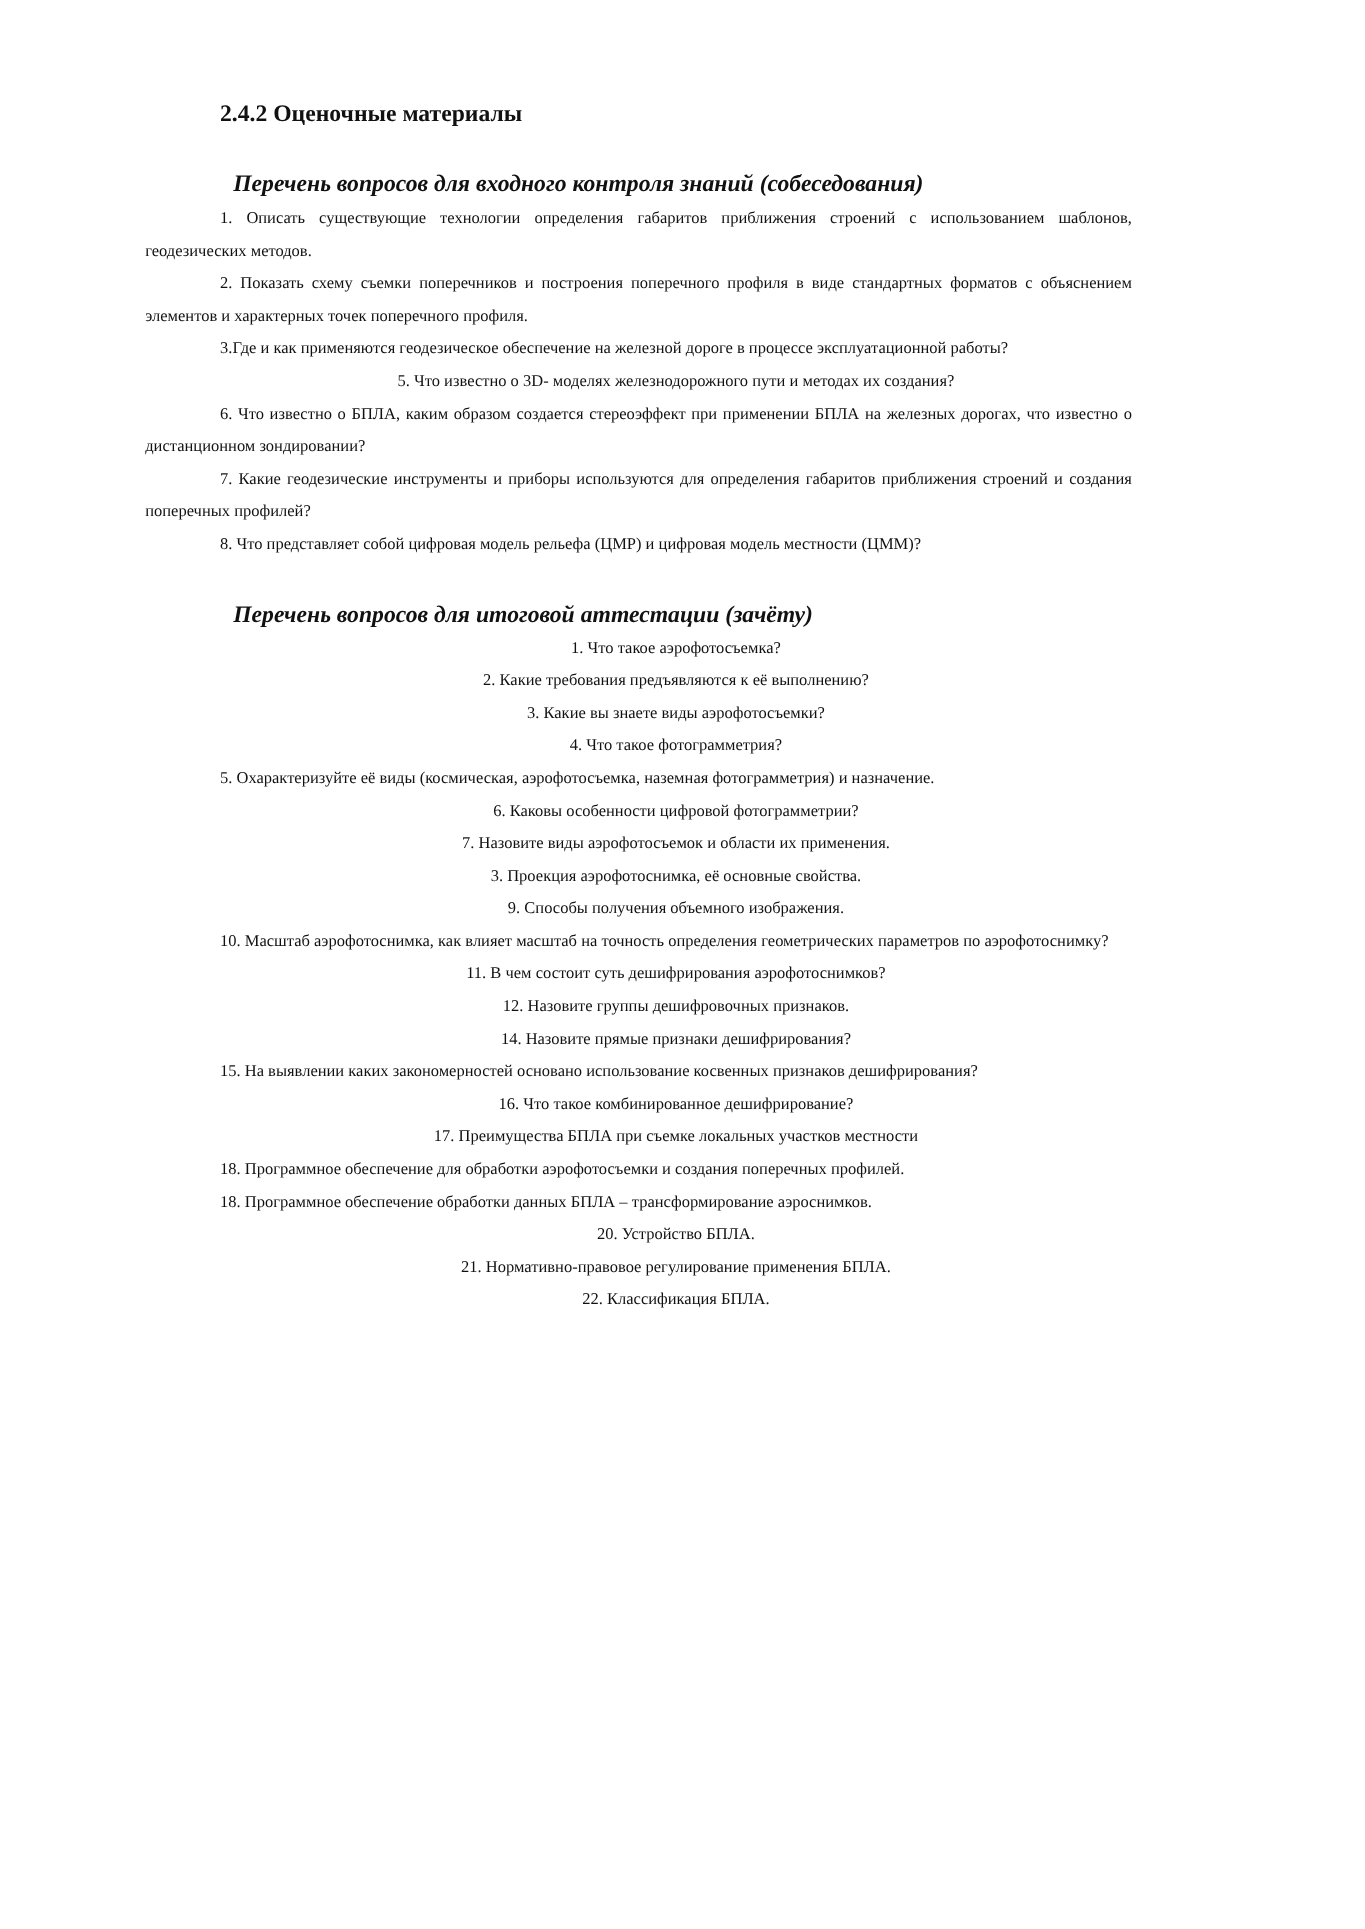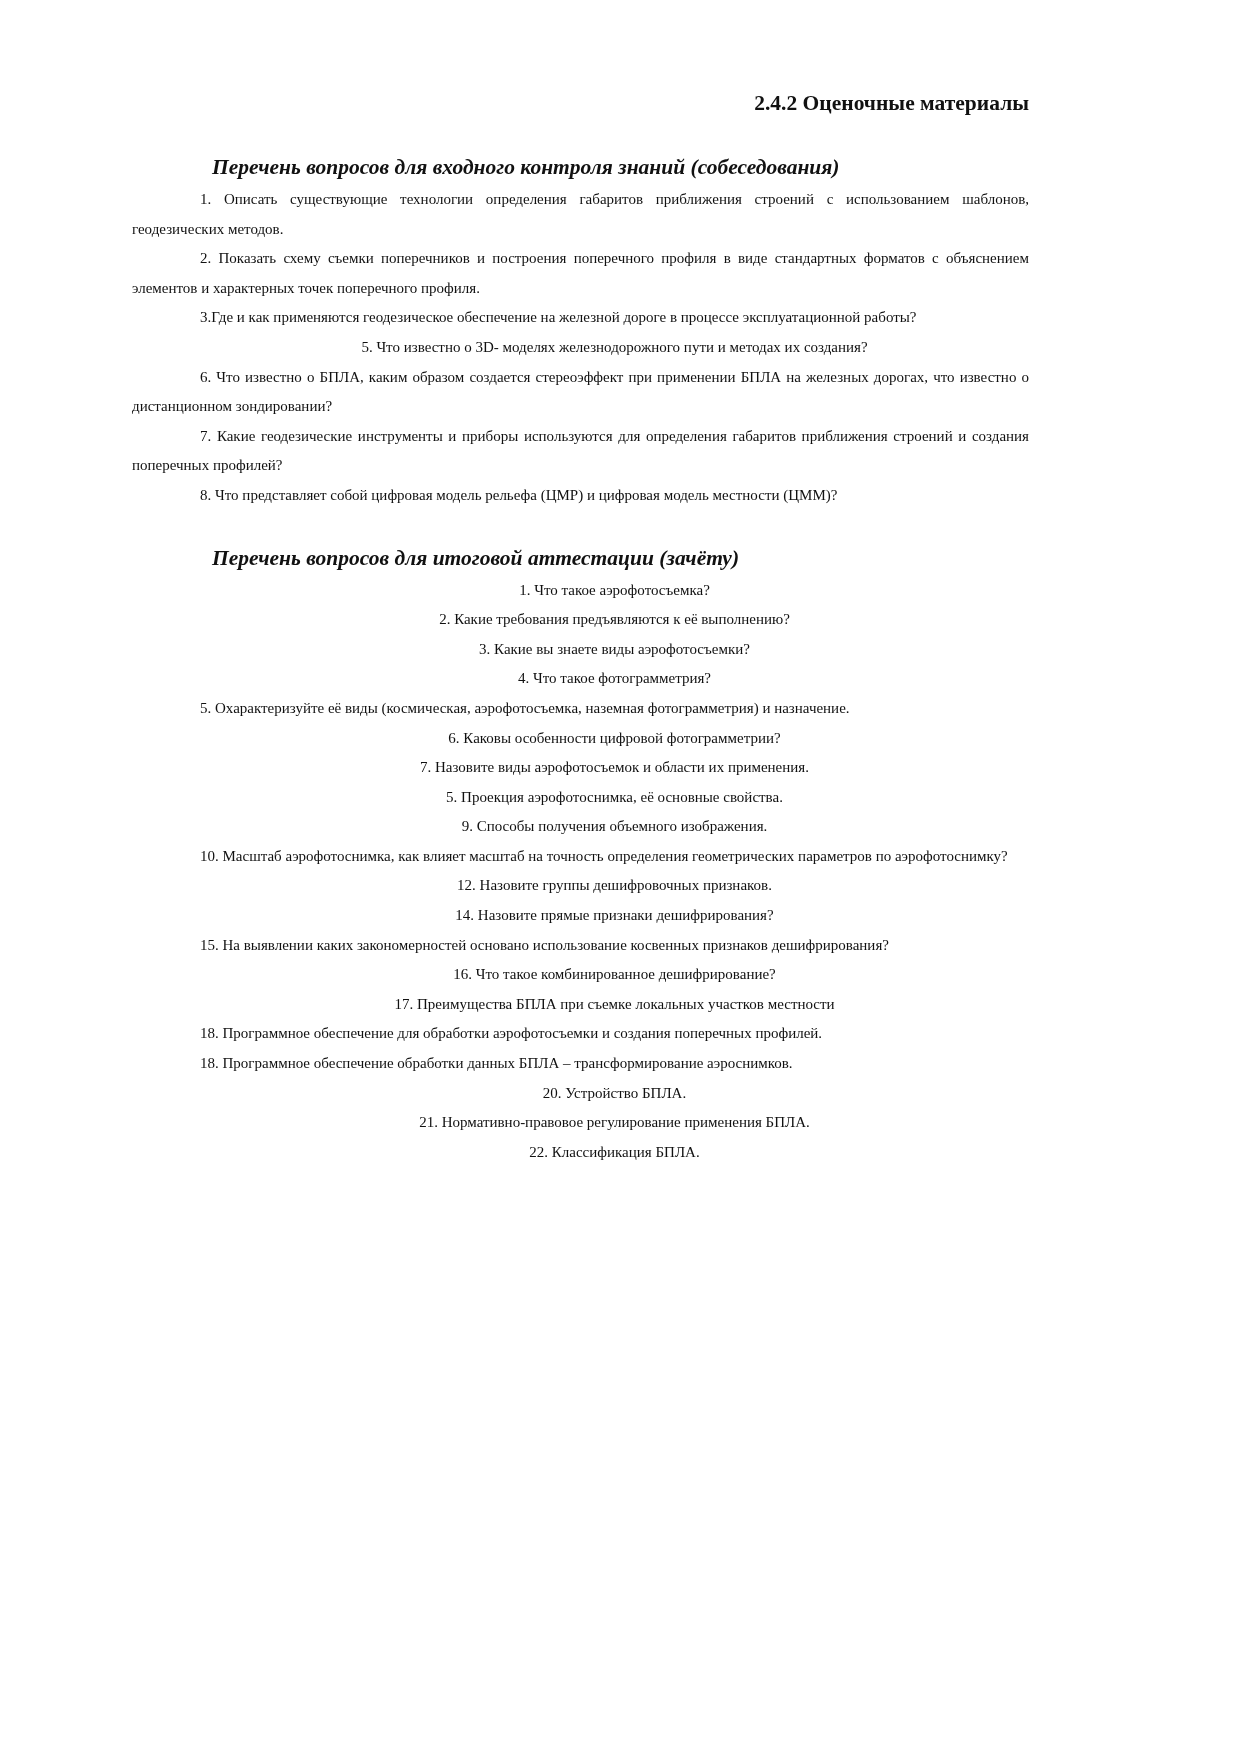--- a/index.html
+++ b/index.html
@@ -17,21 +17,20 @@
       top: 88px;
       width: 897px;
     }
     .section-title {
       font-weight: bold;
       font-size: 21.5px;
       line-height: 30px;
       padding-left: 68px;
       margin: 0;
       height: 30px;
-      text-align: right;
     }
     .sub-heading {
       font-weight: bold;
       font-style: italic;
       font-size: 21.5px;
       line-height: 30px;
       padding-left: 68px;
       margin: 12px;
       height: 30px;
     }
@@ -66,23 +65,24 @@
 
   <h3 id="heading-final" class="sub-heading">Перечень вопросов для итоговой аттестации (зачёту)</h3>
   <div>
     <p class="q single">1. Что такое аэрофотосъемка?</p>
     <p class="q single">2. Какие требования предъявляются к её выполнению?</p>
     <p class="q single">3. Какие вы знаете виды аэрофотосъемки?</p>
     <p class="q single">4. Что такое фотограмметрия?</p>
     <p class="q">5. Охарактеризуйте её виды (космическая, аэрофотосъемка, наземная фотограмметрия) и назначение.</p>
     <p class="q single">6. Каковы особенности цифровой фотограмметрии?</p>
     <p class="q single">7. Назовите виды аэрофотосъемок и области их применения.</p>
-    <p class="q single">5. Проекция аэрофотоснимка, её основные свойства.</p>
+    <p class="q single">3. Проекция аэрофотоснимка, её основные свойства.</p>
     <p class="q single">9. Способы получения объемного изображения.</p>
     <p class="q">10. Масштаб аэрофотоснимка, как влияет масштаб на точность определения геометрических параметров по аэрофотоснимку?</p>
+    <p class="q single">11. В чем состоит суть дешифрирования аэрофотоснимков?</p>
     <p class="q single">12. Назовите группы дешифровочных признаков.</p>
     <p class="q single">14. Назовите прямые признаки дешифрирования?</p>
     <p class="q">15. На выявлении каких закономерностей основано использование косвенных признаков дешифрирования?</p>
     <p class="q single">16. Что такое комбинированное дешифрирование?</p>
     <p class="q single">17. Преимущества БПЛА при съемке локальных участков местности</p>
     <p class="q">18. Программное обеспечение для обработки аэрофотосъемки и создания поперечных профилей.</p>
     <p class="q">18. Программное обеспечение обработки данных БПЛА – трансформирование аэроснимков.</p>
     <p class="q single">20. Устройство БПЛА.</p>
     <p class="q single">21. Нормативно-правовое регулирование применения БПЛА.</p>
     <p class="q single">22. Классификация БПЛА.</p>

